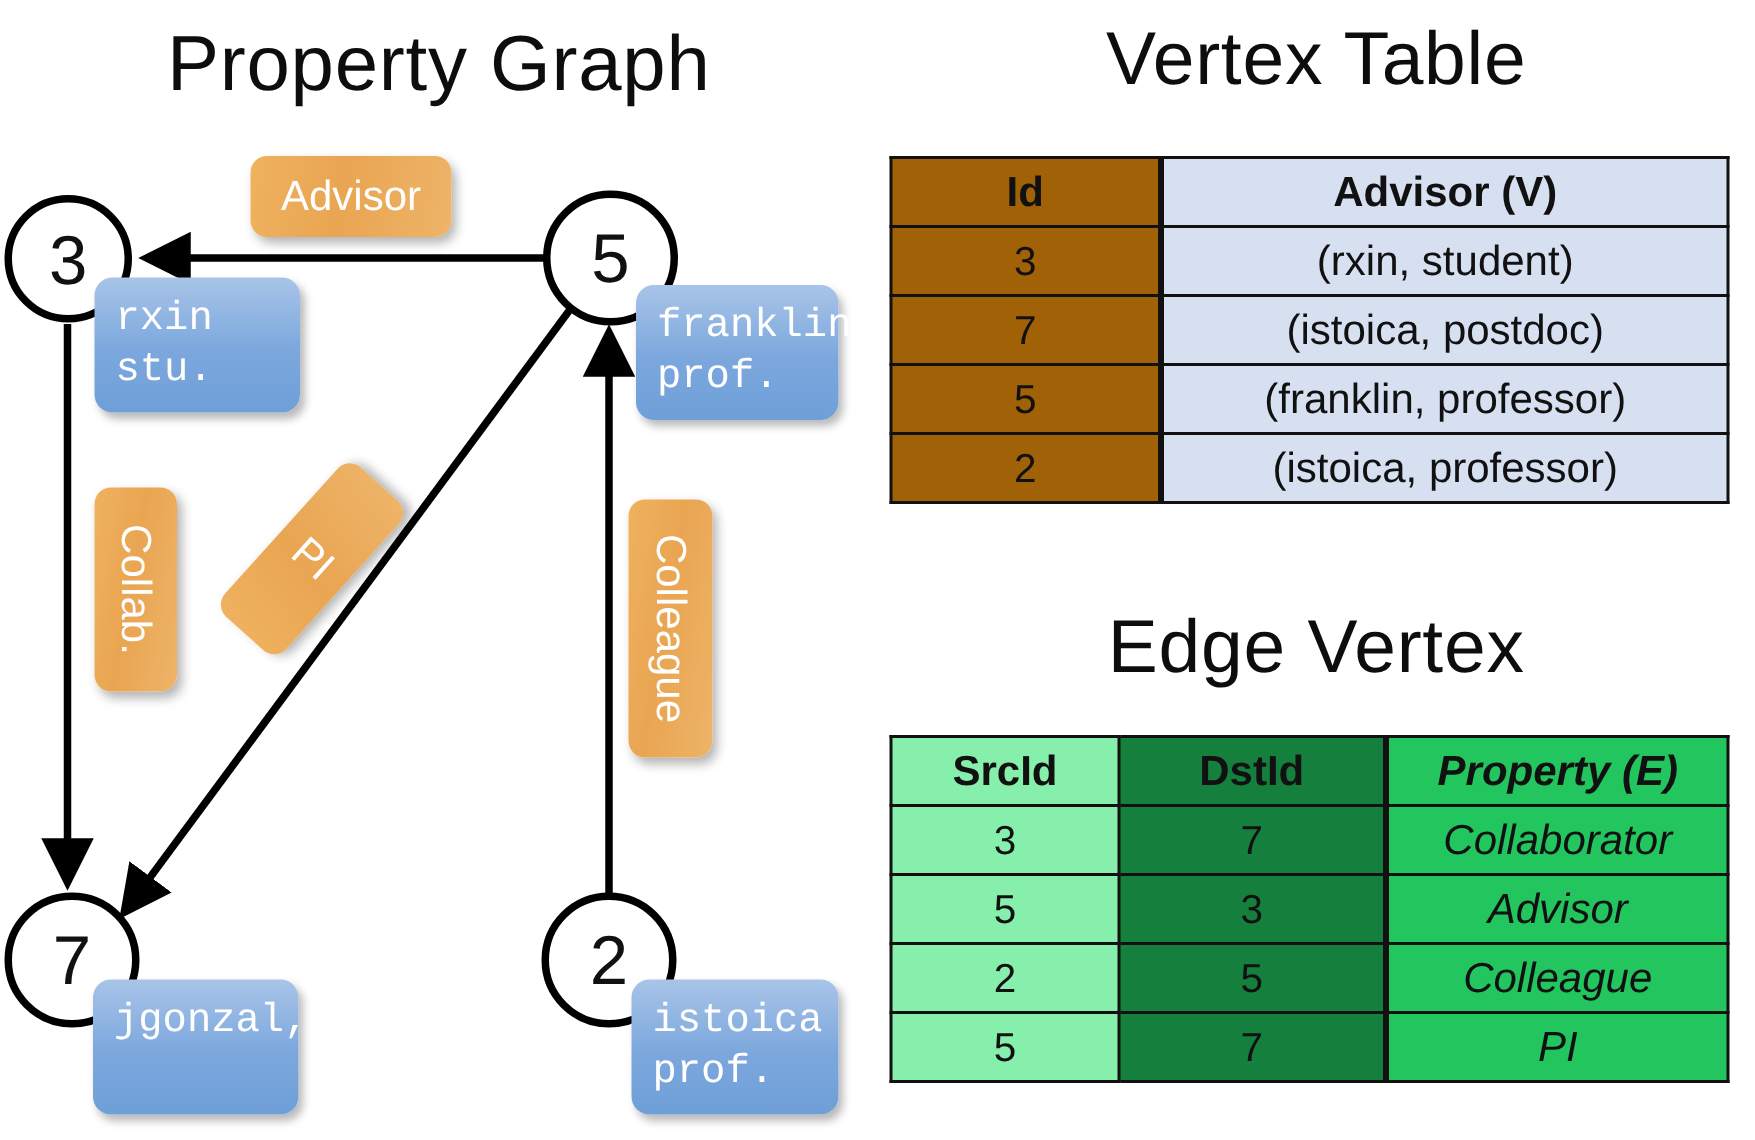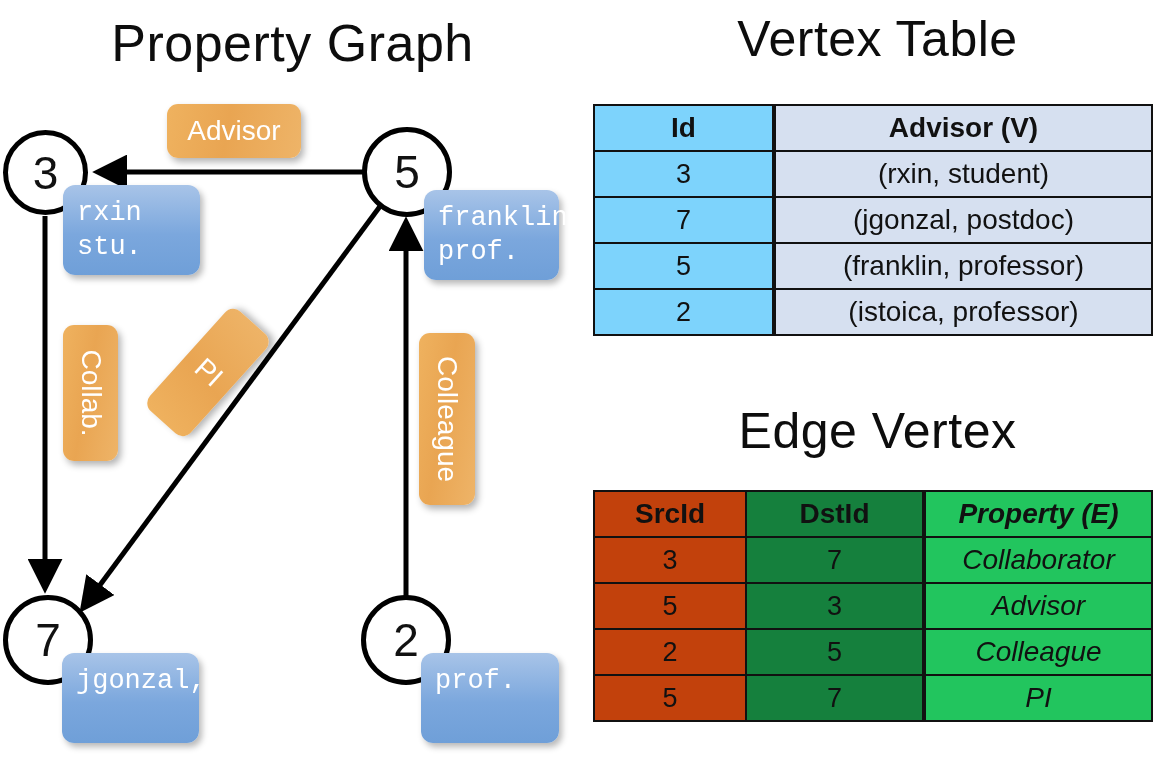--- a/index.html
+++ b/index.html
@@ -125,26 +125,26 @@
     padding: 0;
     height: 46px;
     box-sizing: border-box;
   }
   .tbl th {
     font-weight: 700;
     font-size: 28px;
   }
   
   #vertex-table { left: 593px; top: 104px; }
-  #vertex-table .c-id    { width: 180px; background: #7dd3fc; }
+  #vertex-table .c-id    { width: 180px; background: #a16207; }
   #vertex-table .c-prop  { width: 378px; background: #d6e0f0; border-left-width: 4px; }
 
   
   #edge-table { left: 593px; top: 490px; }
-  #edge-table .c-src   { width: 152px; background:#c2410c; }
+  #edge-table .c-src   { width: 152px; background:#86efac; }
   #edge-table .c-dst   { width: 178px; background:#15803d; }
   #edge-table .c-prop  { width: 228px; background:#22c55e; border-left-width: 4px; font-style: italic; }
 
   .tbl td.c-prop, .tbl th.c-prop { font-size: 28px; }
 </style>
 </head>
 <body>
 
 <div id="graph-panel">
 
@@ -184,20 +184,21 @@
     <span>stu.</span>
   </div>
   <div class="prop-box" style="left:424px; top:190px; width:135px; height:90px;">
     <span>franklin,</span>
     <span>prof.</span>
   </div>
   <div class="prop-box" style="left:62px; top:653px; width:137px; height:90px;">
     <span>jgonzal,</span>
   </div>
   <div class="prop-box" style="left:421px; top:653px; width:138px; height:90px;">
+    <span>istoica</span>
     <span>prof.</span>
   </div>
 
   <div class="edge-label" style="left:167px; top:104px; width:134px; height:54px;">
     <span>Advisor</span>
   </div>
 
   <div class="edge-label" style="left:63px; top:325px; width:55px; height:136px;">
     <span class="vtext">Collab.</span>
   </div>
@@ -220,21 +221,21 @@
       <th class="c-prop">Advisor (V)</th>
     </tr>
   </thead>
   <tbody>
     <tr>
       <td class="c-id">3</td>
       <td class="c-prop">(rxin, student)</td>
     </tr>
     <tr>
       <td class="c-id">7</td>
-      <td class="c-prop">(jgonzal, postdoc)</td>
+      <td class="c-prop">(istoica, postdoc)</td>
     </tr>
     <tr>
       <td class="c-id">5</td>
       <td class="c-prop">(franklin, professor)</td>
     </tr>
     <tr>
       <td class="c-id">2</td>
       <td class="c-prop">(istoica, professor)</td>
     </tr>
   </tbody>

